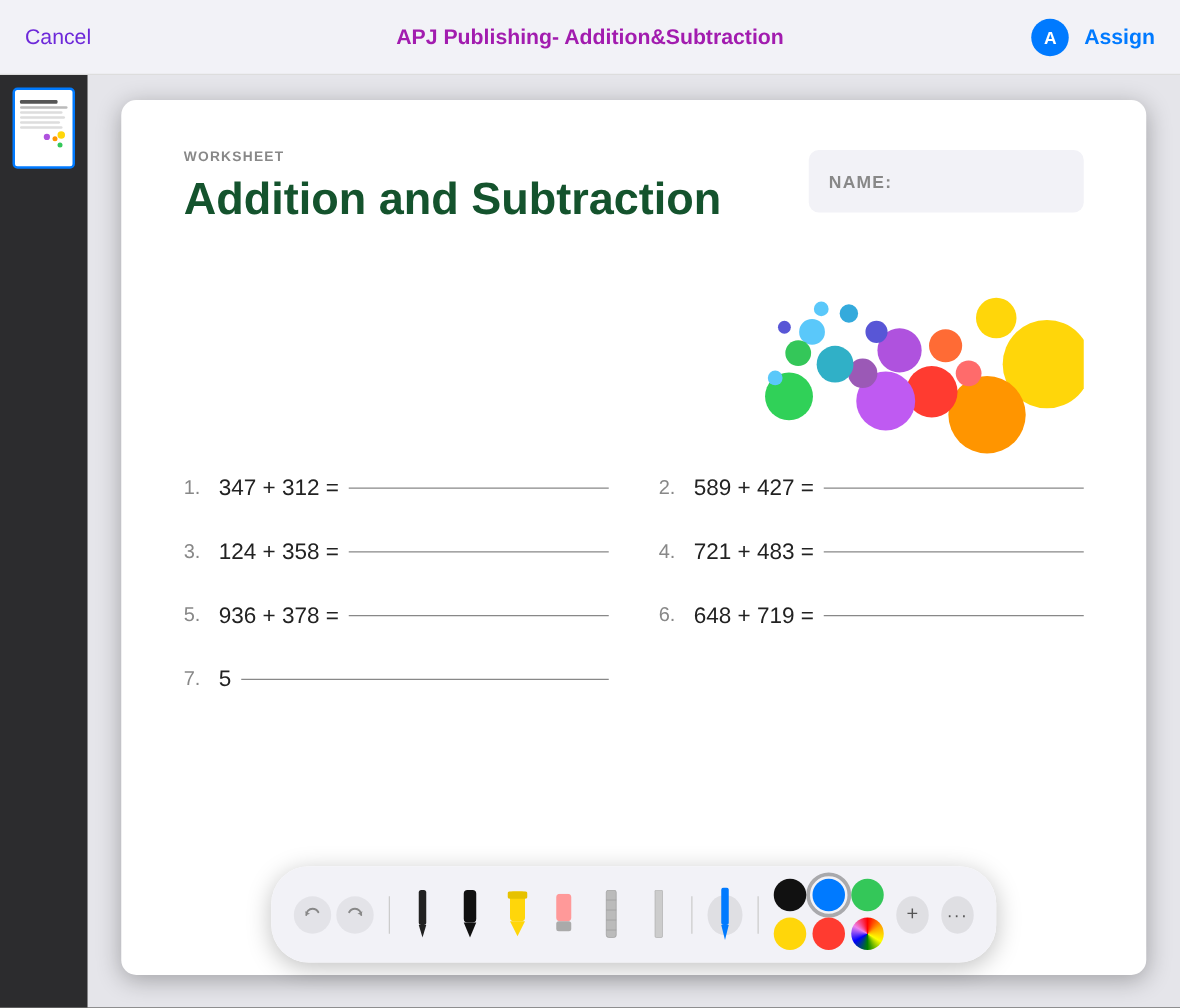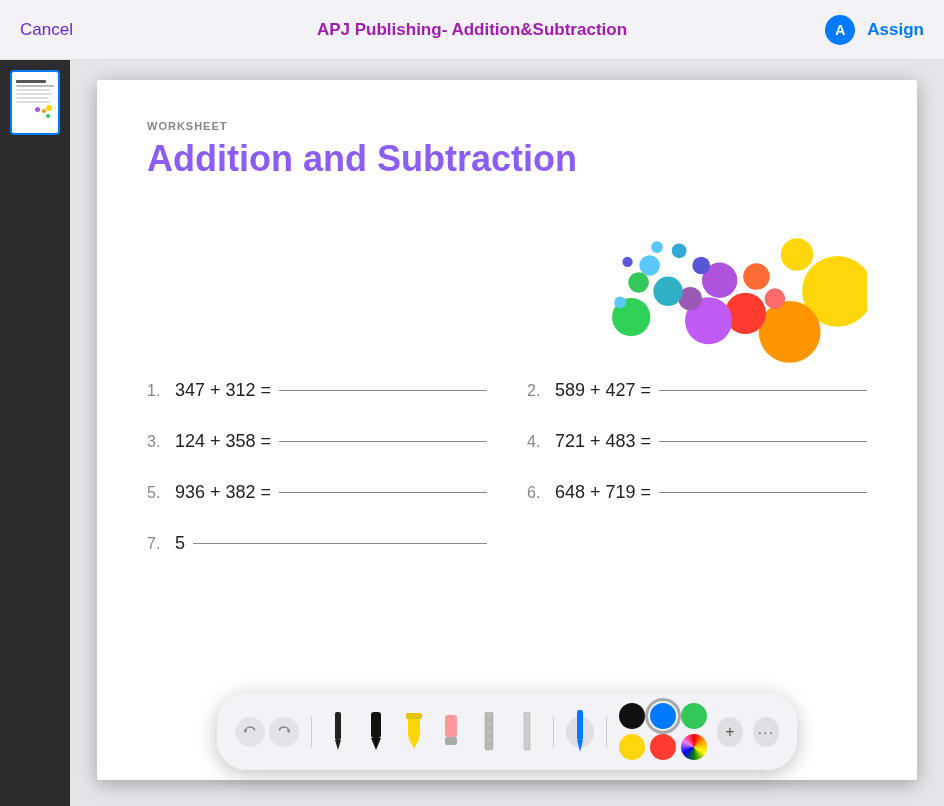--- a/index.html
+++ b/index.html
@@ -111,39 +111,39 @@
       padding: 20px;
       overflow: hidden;
       position: relative;
     }
 
     
     .worksheet-page {
       background: #fff;
       width: 820px;
       min-height: 700px;
-      border-radius: 2px;
+      border-radius: 12px;
       box-shadow: 0 4px 20px rgba(0,0,0,0.3);
       padding: 40px 50px 60px 50px;
       position: relative;
     }
 
     .worksheet-label {
       font-size: 11px;
       font-weight: 600;
       letter-spacing: 1px;
       color: #888;
       text-transform: uppercase;
       margin-bottom: 6px;
     }
 
     .worksheet-title {
       font-size: 36px;
       font-weight: 800;
-      color: #8b5cf6;
+      color: #14532d;
       margin-bottom: 20px;
     }
 
     
     .name-field {
       position: absolute;
       top: 40px;
       right: 50px;
       width: 220px;
       height: 50px;
@@ -346,20 +346,23 @@
   </div>
 
   <div class="content-area">
 
     <div class="worksheet-page">
 
       <div class="worksheet-label">WORKSHEET</div>
 
       <div class="worksheet-title">Addition and Subtraction</div>
 
+      <div class="name-field">
+        <span class="name-label">NAME:</span>
+      </div>
 
 
       <div class="bubbles-container">
         <svg width="280" height="210" viewBox="-100 0 380 210">
 
           <circle cx="240" cy="100" r="48" fill="#ffd60a"></circle>
 
           <circle cx="175" cy="155" r="42" fill="#ff9500"></circle>
 
           <circle cx="185" cy="50" r="22" fill="#ffd60a"></circle>
@@ -417,21 +420,21 @@
         </div>
 
         <div class="problem-row">
           <span class="problem-number">4.</span>
           <span class="problem-expr">721 + 483 =</span>
           <div class="problem-line"></div>
         </div>
 
         <div class="problem-row">
           <span class="problem-number">5.</span>
-          <span class="problem-expr">936 + 382 =</span>
+          <span class="problem-expr">936 + 378 =</span>
           <div class="problem-line"></div>
         </div>
 
         <div class="problem-row">
           <span class="problem-number">6.</span>
           <span class="problem-expr">648 + 719 =</span>
           <div class="problem-line"></div>
         </div>
 
         <div class="problem-row">

